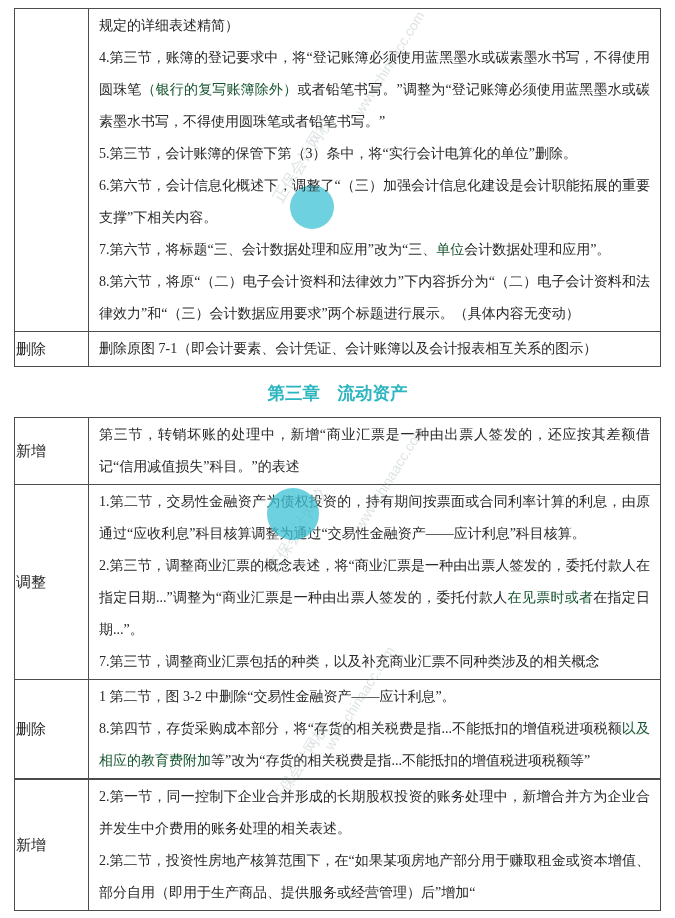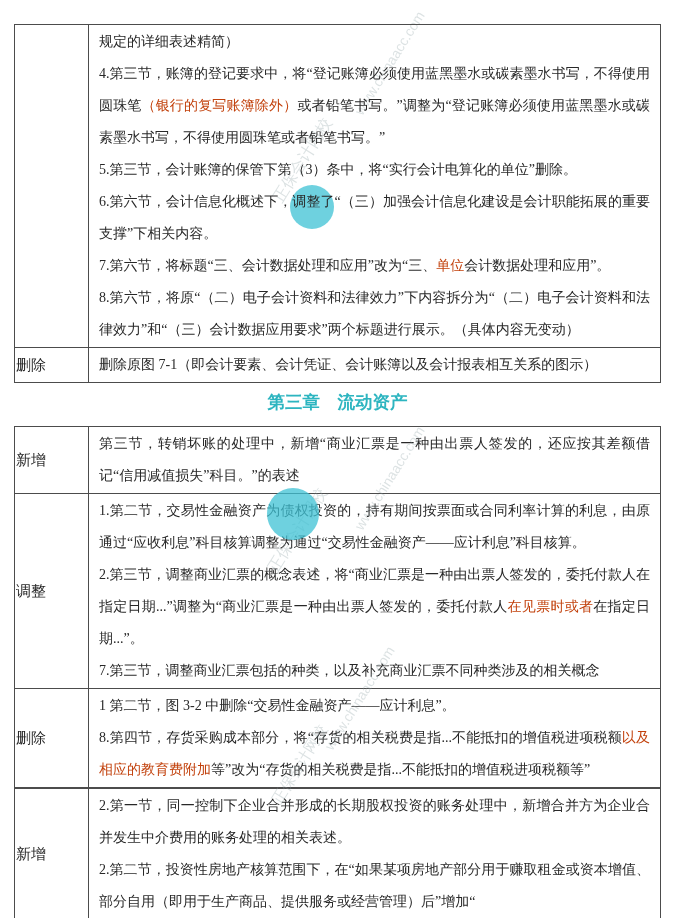--- a/index.html
+++ b/index.html
@@ -31,21 +31,21 @@
     content:"";
     position:absolute;
     left:30%;top:26%;
     width:0;height:0;
     border-left:26% solid transparent;
     border-left-width:10px;
     border-bottom:16px solid rgba(255,255,255,0.9);
     transform:rotate(18deg);
   }
   
-  .tbl-wrap{position:relative;padding-top:24px;}
+  .tbl-wrap{position:relative;padding-top:8px;}
   table.doc{
     width:647px;
     margin:0 auto;
     border-collapse:collapse;
     table-layout:fixed;
   }
   table.doc td{
     border:1px solid #4c4c4c;
     vertical-align:middle;
   }
@@ -58,28 +58,28 @@
   td.content{
     padding:1px 10px;
   }
   p.para{
     margin:0;
     font-size:14px;
     line-height:32px;
     text-align:justify;
     text-justify:inter-ideograph;
   }
-  .red{color:#c2410c;}
+  .red{color:#14532d;}
   h2.chapter{
     font-family:"Liberation Sans","DejaVu Sans",sans-serif;
     font-size:17.5px;
     font-weight:700;
     color:#2db5c0;
     text-align:center;
-    margin:8px 0 13px 0;
+    margin:15px 0 13px 0;
     line-height:22px;
   }
 </style>
 </head>
 <body>
 
 <div class="page">
 
   <div class="wm-text" style="left:330px;top:55px;font-size:14px;">www.chinaacc.com</div>
   <div class="wm-text" style="left:255px;top:150px;font-size:16px;">正保会计网校</div>

